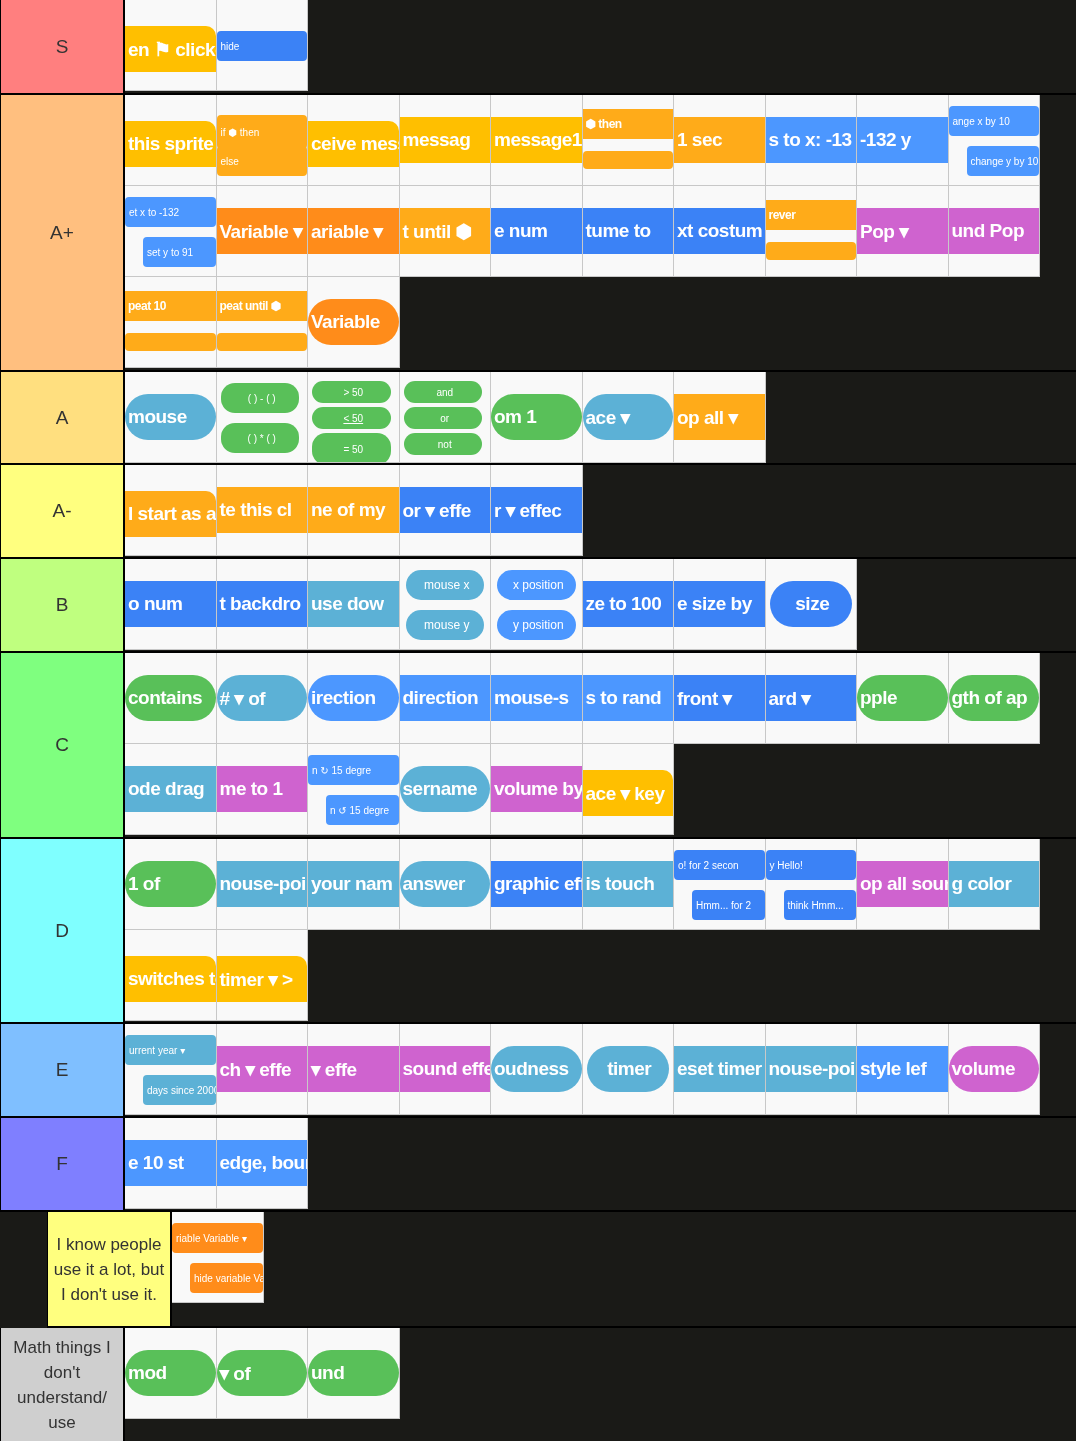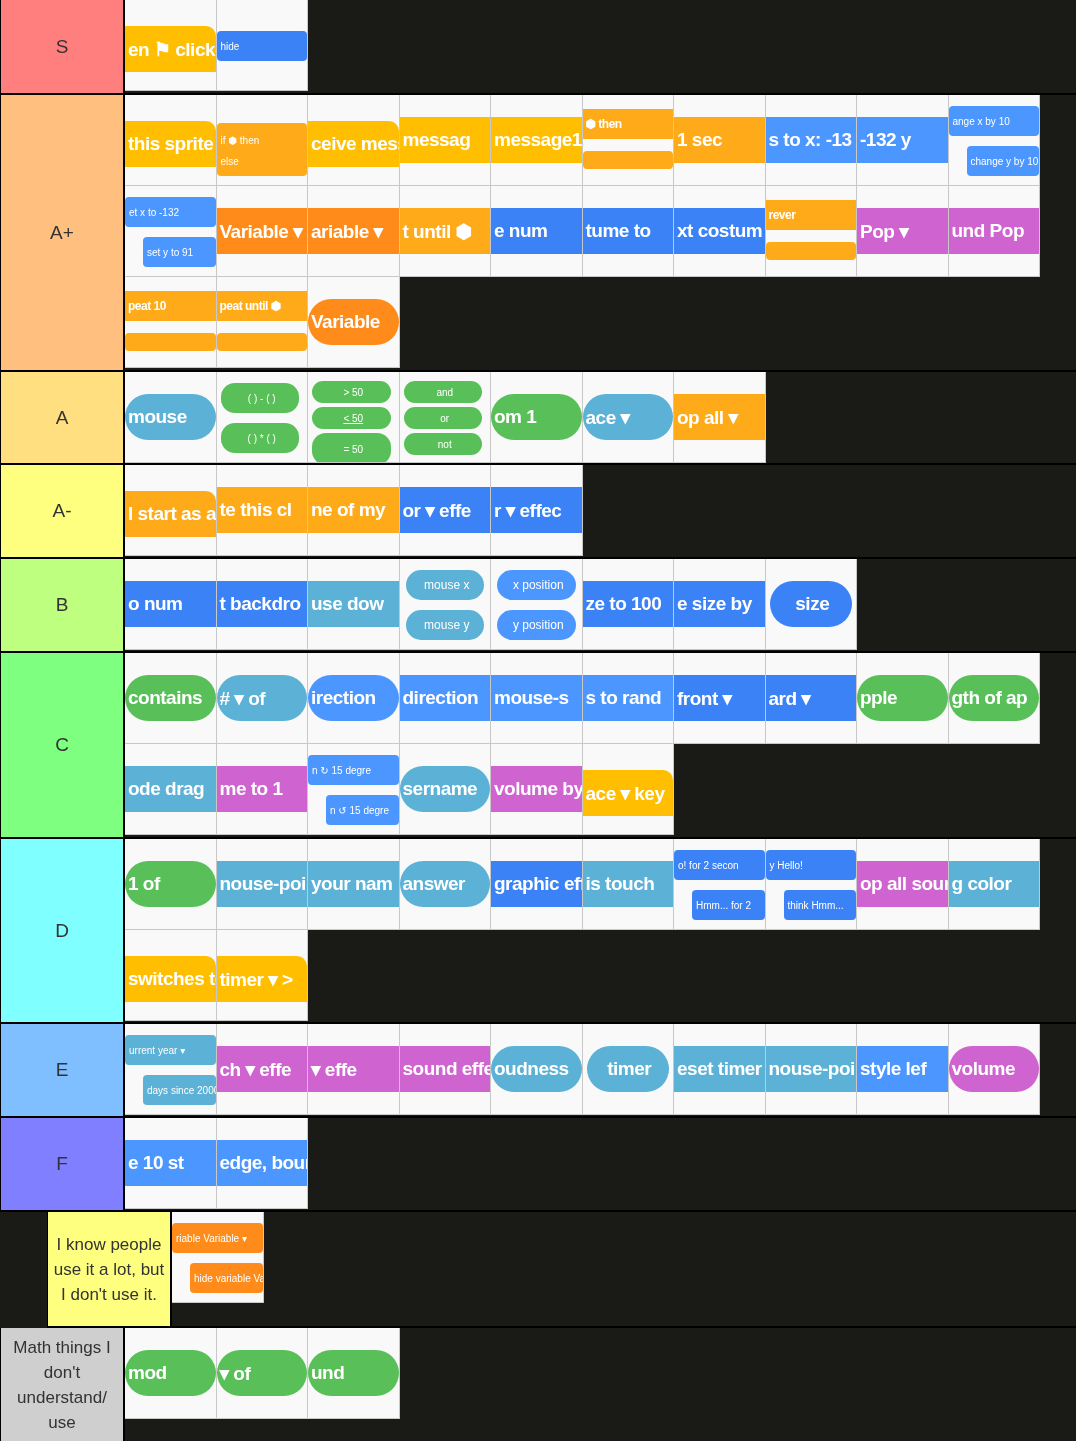--- a/index.html
+++ b/index.html
@@ -78,21 +78,21 @@
         </div>
       </div>
     </div>
     <div class="tier" style="height: 277px;">
       <div class="label" style="background: rgb(255, 191, 127);">A+</div>
       <div class="items">
         <div class="cell" title="when this sprite clicked">
           <div class="blk yellow hat">this sprite cl</div>
         </div>
         <div class="cell" title="if then else">
-          <div class="sub orange" style="top: 28px; height: 34px;">if ⬢ then</div>
+          <div class="sub orange" style="top: 20px; height: 34px;">if ⬢ then</div>
           <div class="sub orange" style="top: 51px; height: 30px;">else</div>
         </div>
         <div class="cell" title="when I receive message">
           <div class="blk yellow hat">ceive  mess</div>
         </div>
         <div class="cell" title="broadcast message">
           <div class="blk yellow">messag</div>
         </div>
         <div class="cell" title="message1 dropdown">
           <div class="blk yellow">message1</div>

